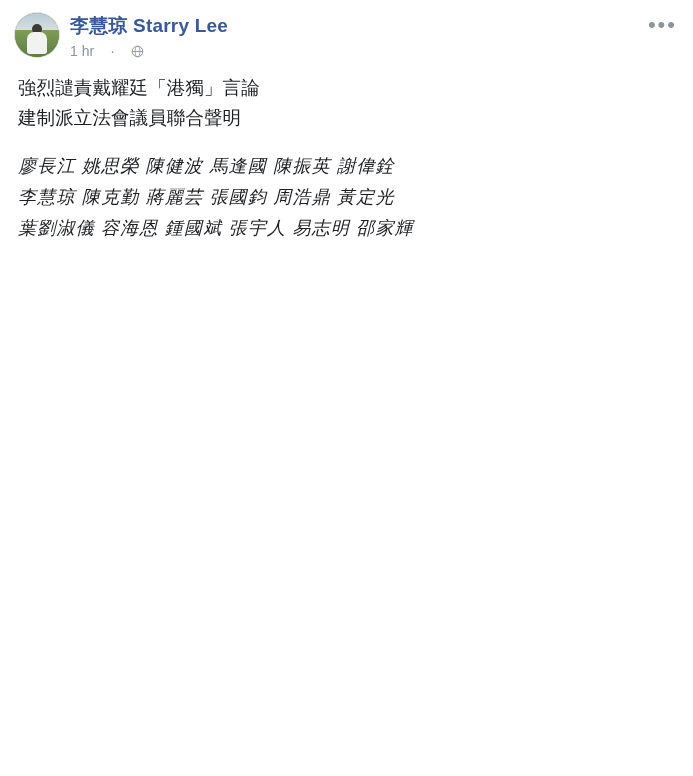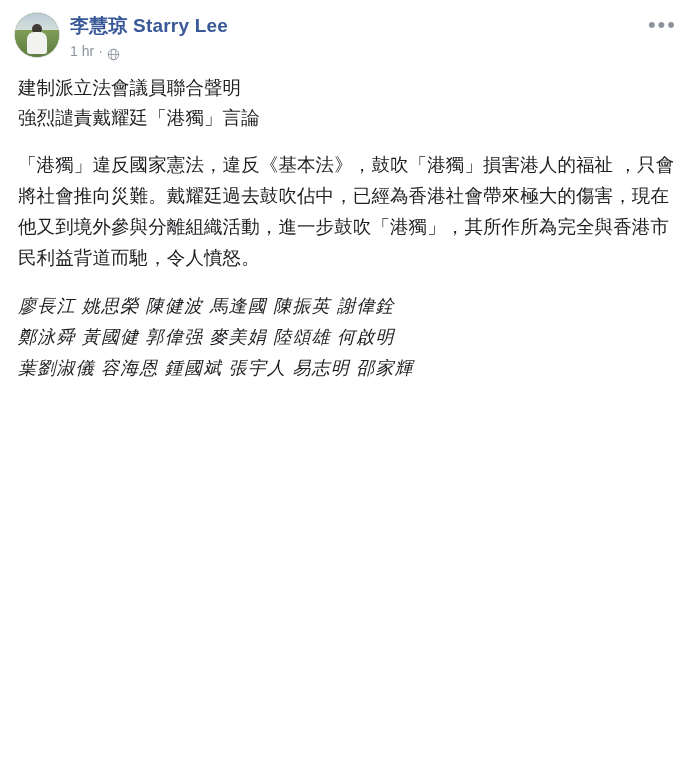--- a/index.html
+++ b/index.html
@@ -79,25 +79,26 @@
   }
   .author-name {
     font-size: 19px;
     font-weight: bold;
     color: #385898;
     line-height: 24px;
     letter-spacing: 0.2px;
   }
   .meta-row {
     display: flex;
-    align-items: flex-end;
+    align-items: center;
     font-size: 14px;
     color: #8d949e;
     line-height: 20px;
     margin-top: 3px;
+    gap: 12px;
   }
   .meta-sep {
     margin: 0 4px;
   }
   .globe-icon {
     display: inline-block;
     width: 13px;
     height: 13px;
     position: relative;
     vertical-align: middle;
@@ -168,27 +169,26 @@
           </svg>
         </span>
       </div>
     </div>
     <div class="menu-dots">•••</div>
   </div>
 
   <div class="post-body">
 
     <div class="title-block">
+      <p class="line">強烈譴責戴耀廷「港獨」言論</p>
       <p class="line">建制派立法會議員聯合聲明</p>
-      <p class="line">強烈譴責戴耀廷「港獨」言論</p>
     </div>
 
-    <p>「港獨」違反國家憲法，違反《基本法》，鼓吹「港獨」損害港人的福祉 ，只會將社會推向災難。戴耀廷過去鼓吹佔中，已經為香港社會帶來極大的傷害，現在他又到境外參與分離組織活動，進一步鼓吹「港獨」，其所作所為完全與香港市民利益背道而馳，令人憤怒。</p>
 
     <div class="signatories">
       <p class="sig-line">廖長江 姚思榮 陳健波 馬逢國 陳振英 謝偉銓</p>
-      <p class="sig-line">鄭泳舜 黃國健 郭偉强 麥美娟 陸頌雄 何啟明</p>
+      <p class="sig-line">李慧琼 陳克勤 蔣麗芸 張國鈞 周浩鼎 黃定光</p>
       <p class="sig-line">葉劉淑儀 容海恩 鍾國斌 張宇人 易志明 邵家輝</p>
 
     </div>
 
   </div>
 </div>
 
 </body></html>

